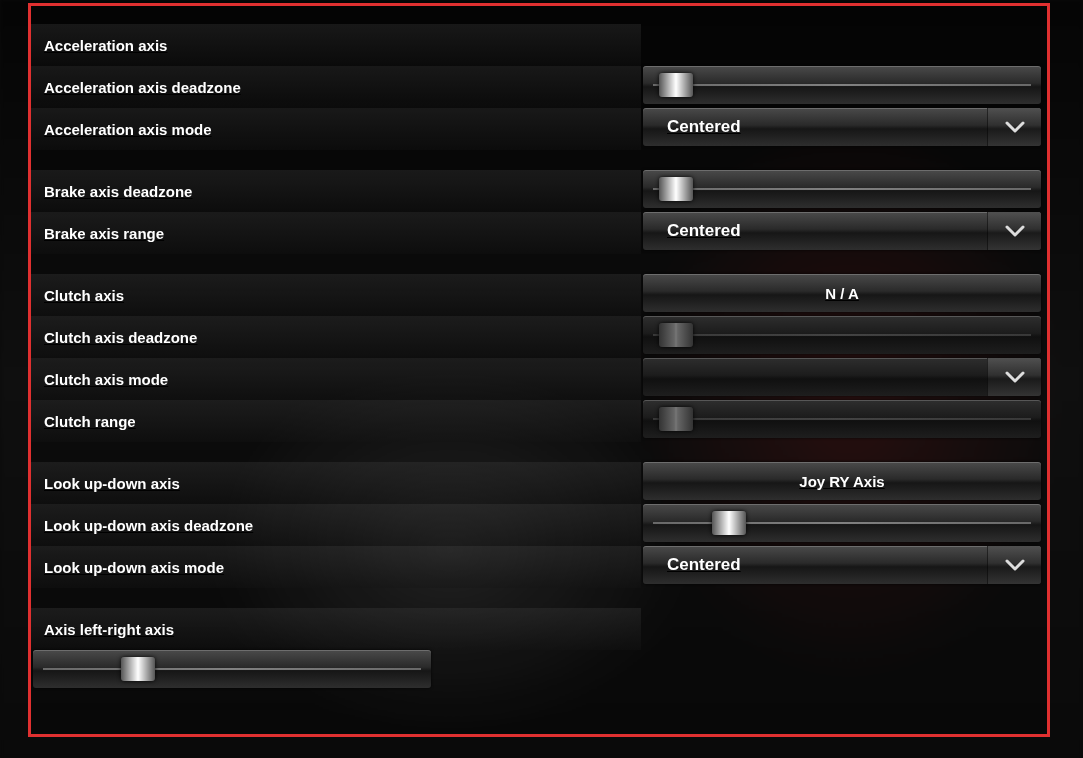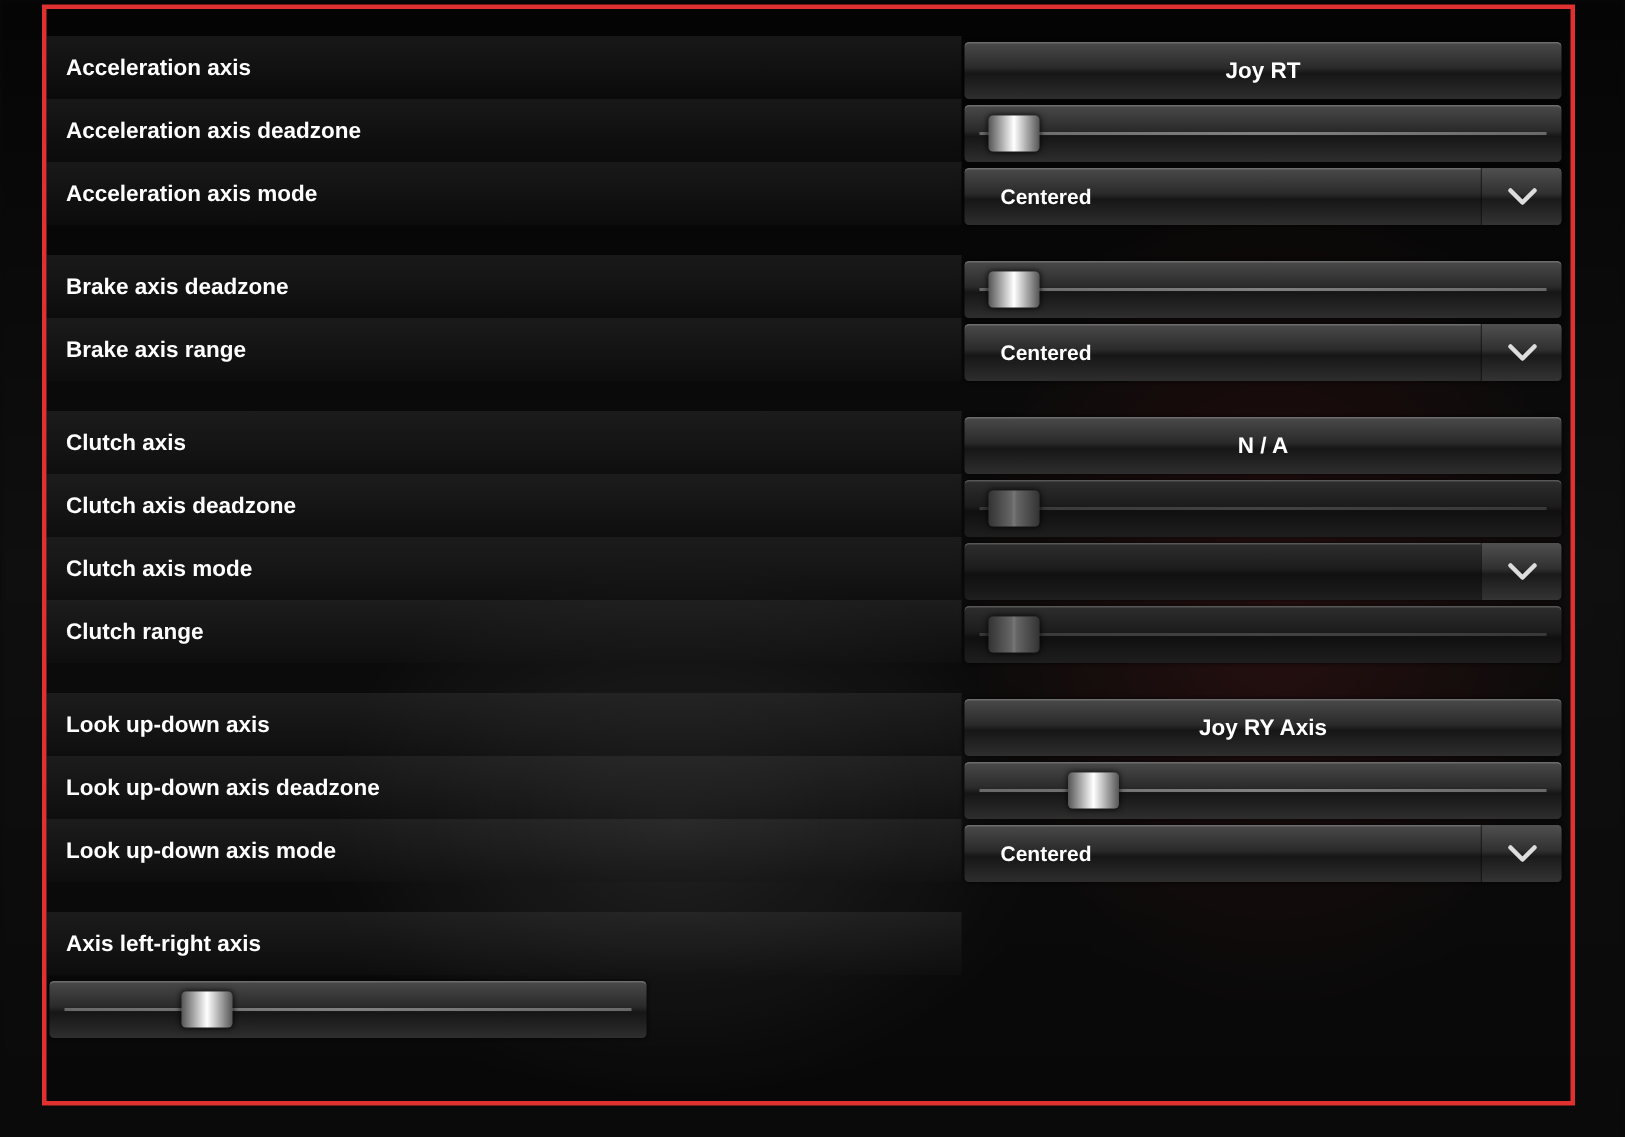--- a/index.html
+++ b/index.html
@@ -32,22 +32,23 @@
   }
   .content {
     width: 100%;
     padding-top: 18px;
   }
   .group {
     margin-bottom: 20px;
   }
   .row {
     display: flex;
-    align-items: flex-end;
+    align-items: flex-start;
     height: 42px;
+    text-decoration: underline;
   }
   .label-cell {
     width: 610px;
     padding-left: 13px;
     display: flex;
     align-items: center;
     height: 100%;
     background: linear-gradient(180deg, rgba(60,60,60,0.35) 0%, rgba(20,20,20,0.35) 100%);
   }
   .label-cell span {
@@ -98,21 +99,21 @@
     border-radius: 3px;
     background: linear-gradient(90deg, #555 0%, #eee 45%, #fff 50%, #eee 55%, #555 100%);
     box-shadow: 0 0 4px rgba(0,0,0,0.9);
   }
   .slider-thumb.disabled {
     background: linear-gradient(90deg, #333 0%, #666 45%, #777 50%, #666 55%, #333 100%);
   }
   .dropdown-text {
     padding-left: 24px;
     color: #ffffff;
-    font-size: 14px;
+    font-size: 17px;
     font-weight: bold;
   }
   .dropdown-arrow {
     position: absolute;
     right: 0;
     top: 0;
     width: 54px;
     height: 100%;
     background: linear-gradient(180deg, #505050 0%, #303030 45%, #1a1a1a 55%, #343434 100%);
     border-left: 1px solid rgba(0,0,0,0.5);
@@ -131,23 +132,20 @@
 
 <div class="bg-layer"></div>
 
 <div class="panel">
   <div class="content" id="content">
       <div class="group">
         <div class="row">
           <div class="label-cell">
             <span>Acceleration axis</span>
           </div>
-          <div class="control-cell">
-            <div class="binding-text">Joy RT</div>
-          </div>
         </div>
         <div class="row">
           <div class="label-cell">
             <span>Acceleration axis deadzone</span>
           </div>
           <div class="control-cell">
             <div class="slider-track"></div>
             <div class="slider-thumb" style="left: 32.68px;"></div>
           </div>
         </div>

